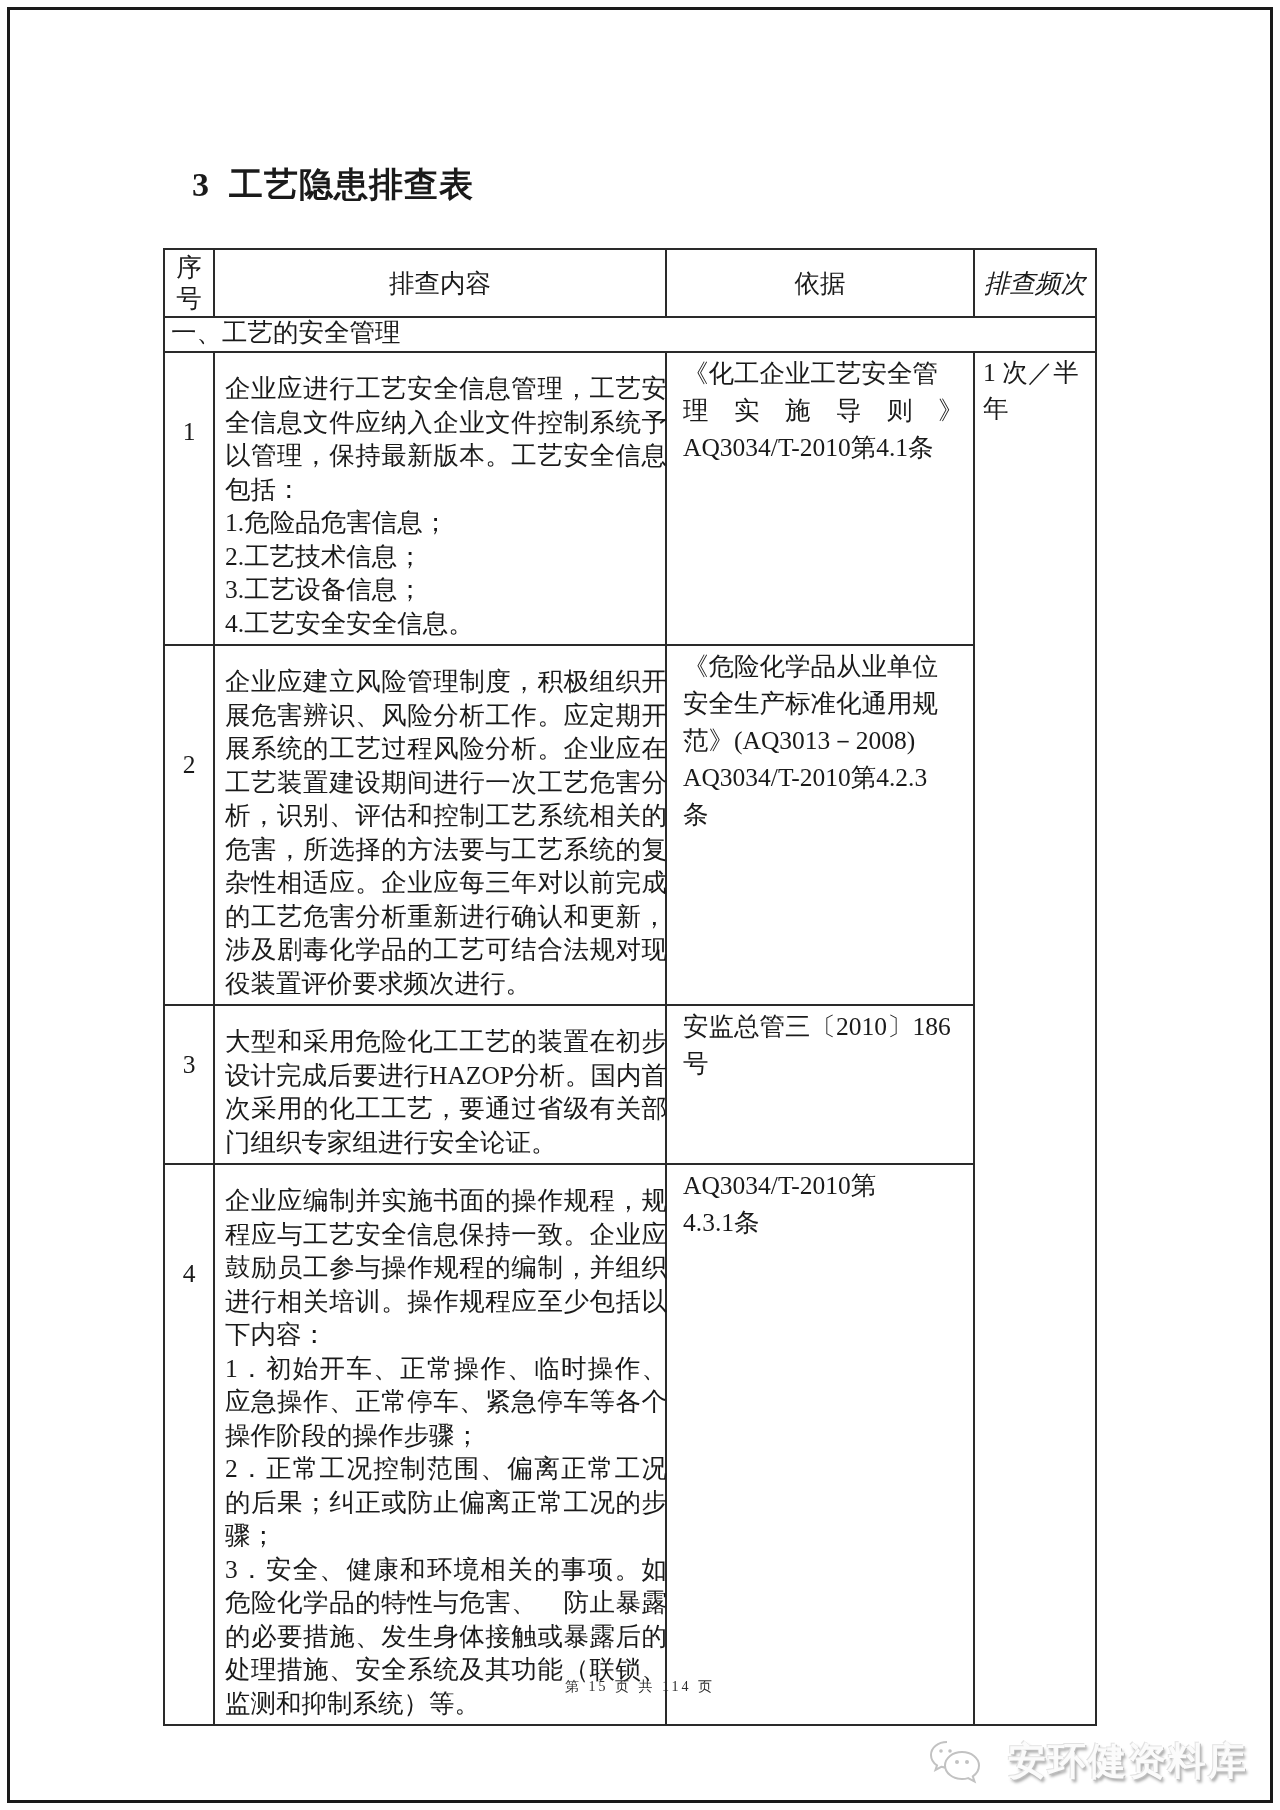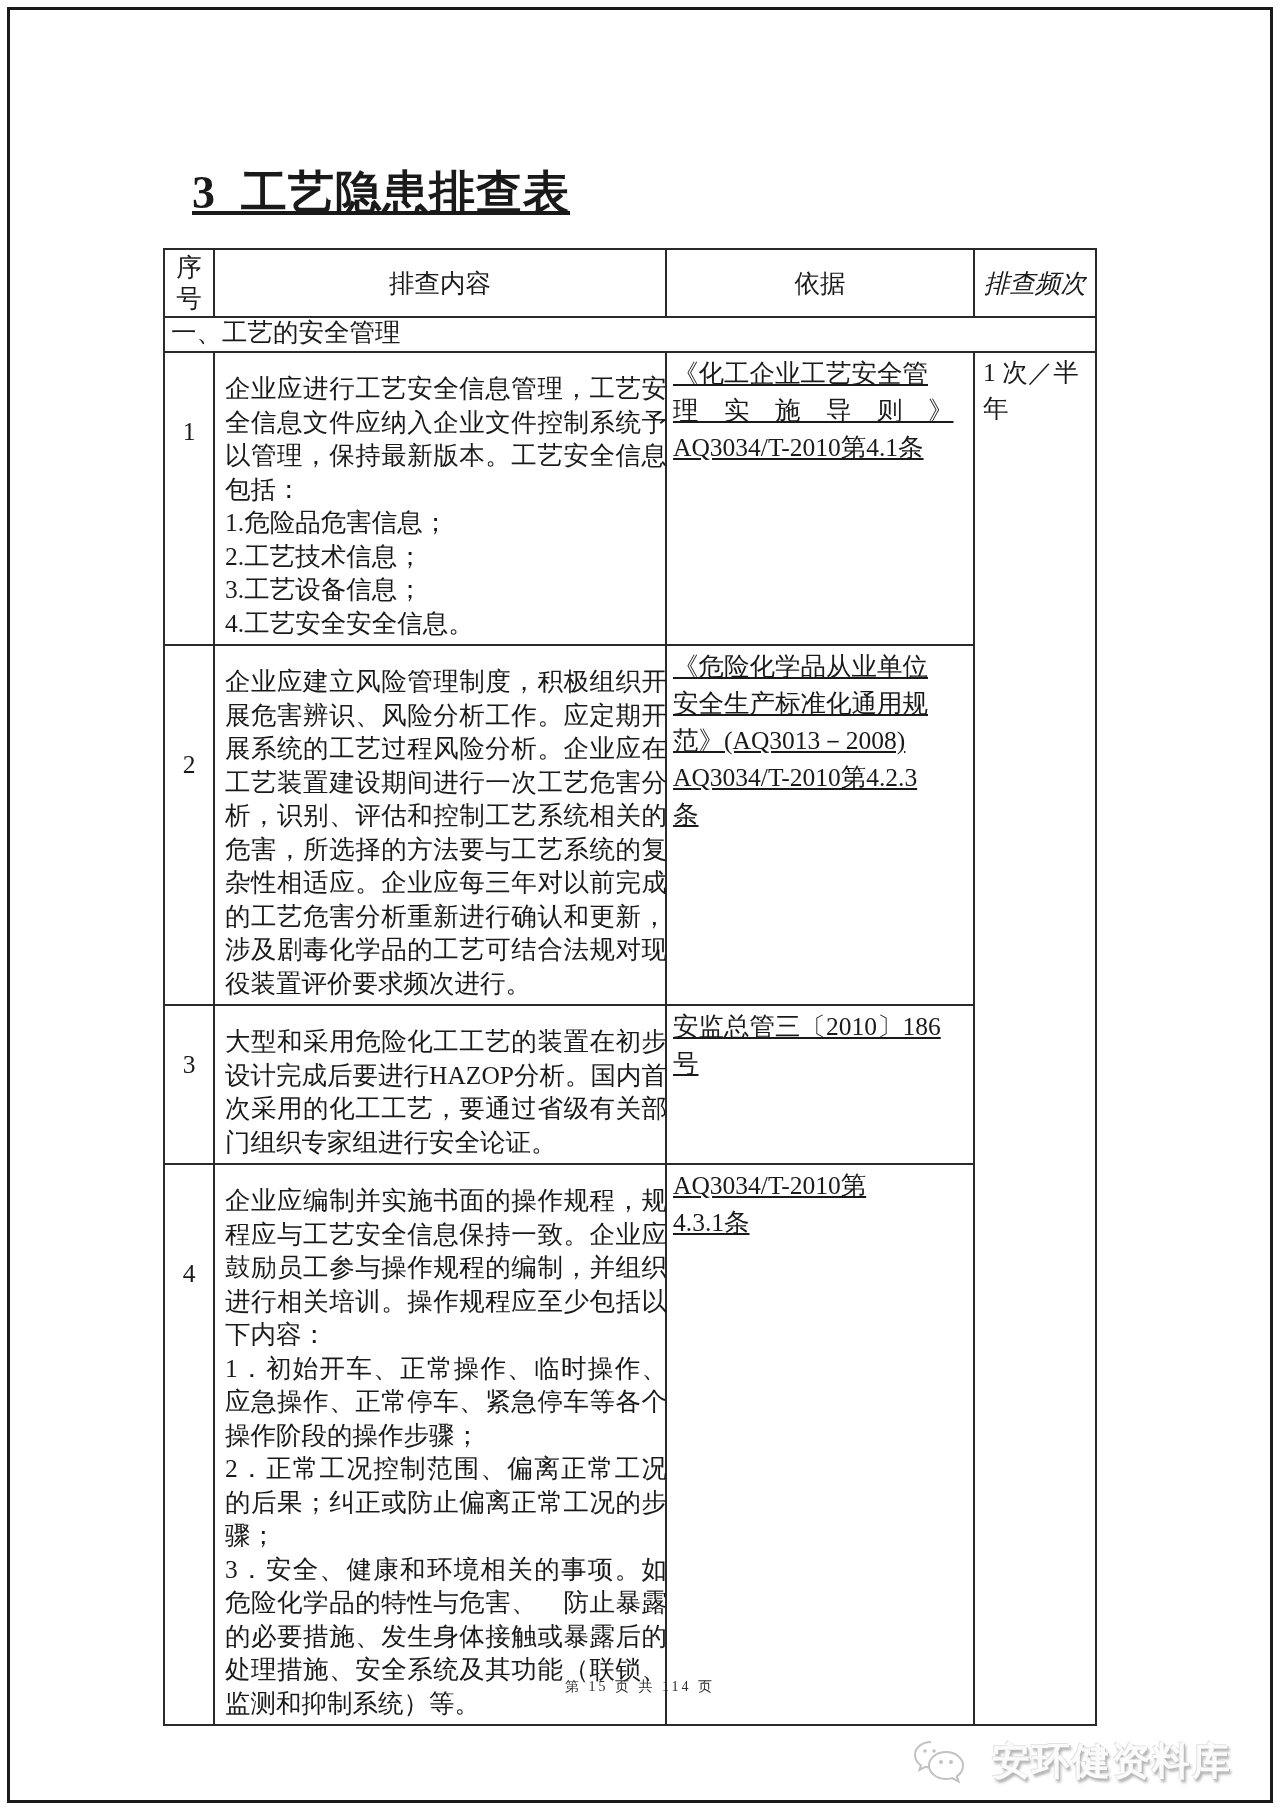--- a/index.html
+++ b/index.html
@@ -8,50 +8,49 @@
     width:1280px; height:1810px; position:relative;
     font-family:"Liberation Serif","DejaVu Serif",serif;
     color:#1a1a1a;
   }
   .frame {
     position:absolute; left:7px; top:7px; right:7px; bottom:7px;
     border:3px solid #1a1a1a; pointer-events:none;
   }
   .title {
     position:absolute; left:192px; top:162px;
-    font-size:46px; font-weight:bold; letter-spacing:1px;
+    font-size:34px; font-weight:bold; letter-spacing:1px;
     white-space:pre;
-    text-decoration:underline;
   }
   table.tbl {
     position:absolute; left:163px; top:248px; width:932px;
     border-collapse:collapse; table-layout:fixed;
   }
   .tbl th, .tbl td {
     border:2px solid #2a2a2a; vertical-align:top;
     font-size:25.5px; line-height:33.5px; font-weight:normal;
   }
   .tbl thead th { height:66px; text-align:center; vertical-align:middle; line-height:31px; padding:2px 0; }
   .tbl th.col-freq { padding:2px 4px; word-break:break-all;font-style:italic; }
   tr.section-row td { height:30px; line-height:29px; padding:0 4px 4px 6px; }
   td.num { text-align:center; padding-top:4px; }
   tr.r0 td.num { padding-top:62px; }
   tr.r1 td.num { padding-top:102px; }
   tr.r2 td.num { padding-top:42px; }
   tr.r3 td.num { padding-top:92px; }
   td.content { padding:19px 0 4px 10px; text-align:justify; word-break:break-all; }
   td.content .para { width:442px; }
-  td.basis { padding:2px 4px 2px 6px; line-height:37px;text-decoration:underline; }
+  td.basis { padding:2px 4px 2px 16px; line-height:37px; }
   td.freq  { padding:2px 6px 2px 8px; line-height:36px; word-break:break-all; }
   .footer {
     position:absolute; left:0; top:1678px; width:100%;
     text-align:center; font-size:14px; letter-spacing:3px; color:#2b2b2b;
   }
   .watermark {
-    position:absolute; right:48px; top:1736px;
+    position:absolute; right:32px; top:1736px;
     display:flex; align-items:center; gap:24px;
     pointer-events:none;
   }
   .watermark .wm-text {
     font-size:38px; letter-spacing:2px; color:#fbfbfb;
     text-shadow:-1px -1px 0 #e2e2e2, 1px 1px 0 #bdbdbd, 2px 3px 3px #a8a8a8;
     font-weight:bold;
   }
   .wm-icon { display:block; }
 </style>

